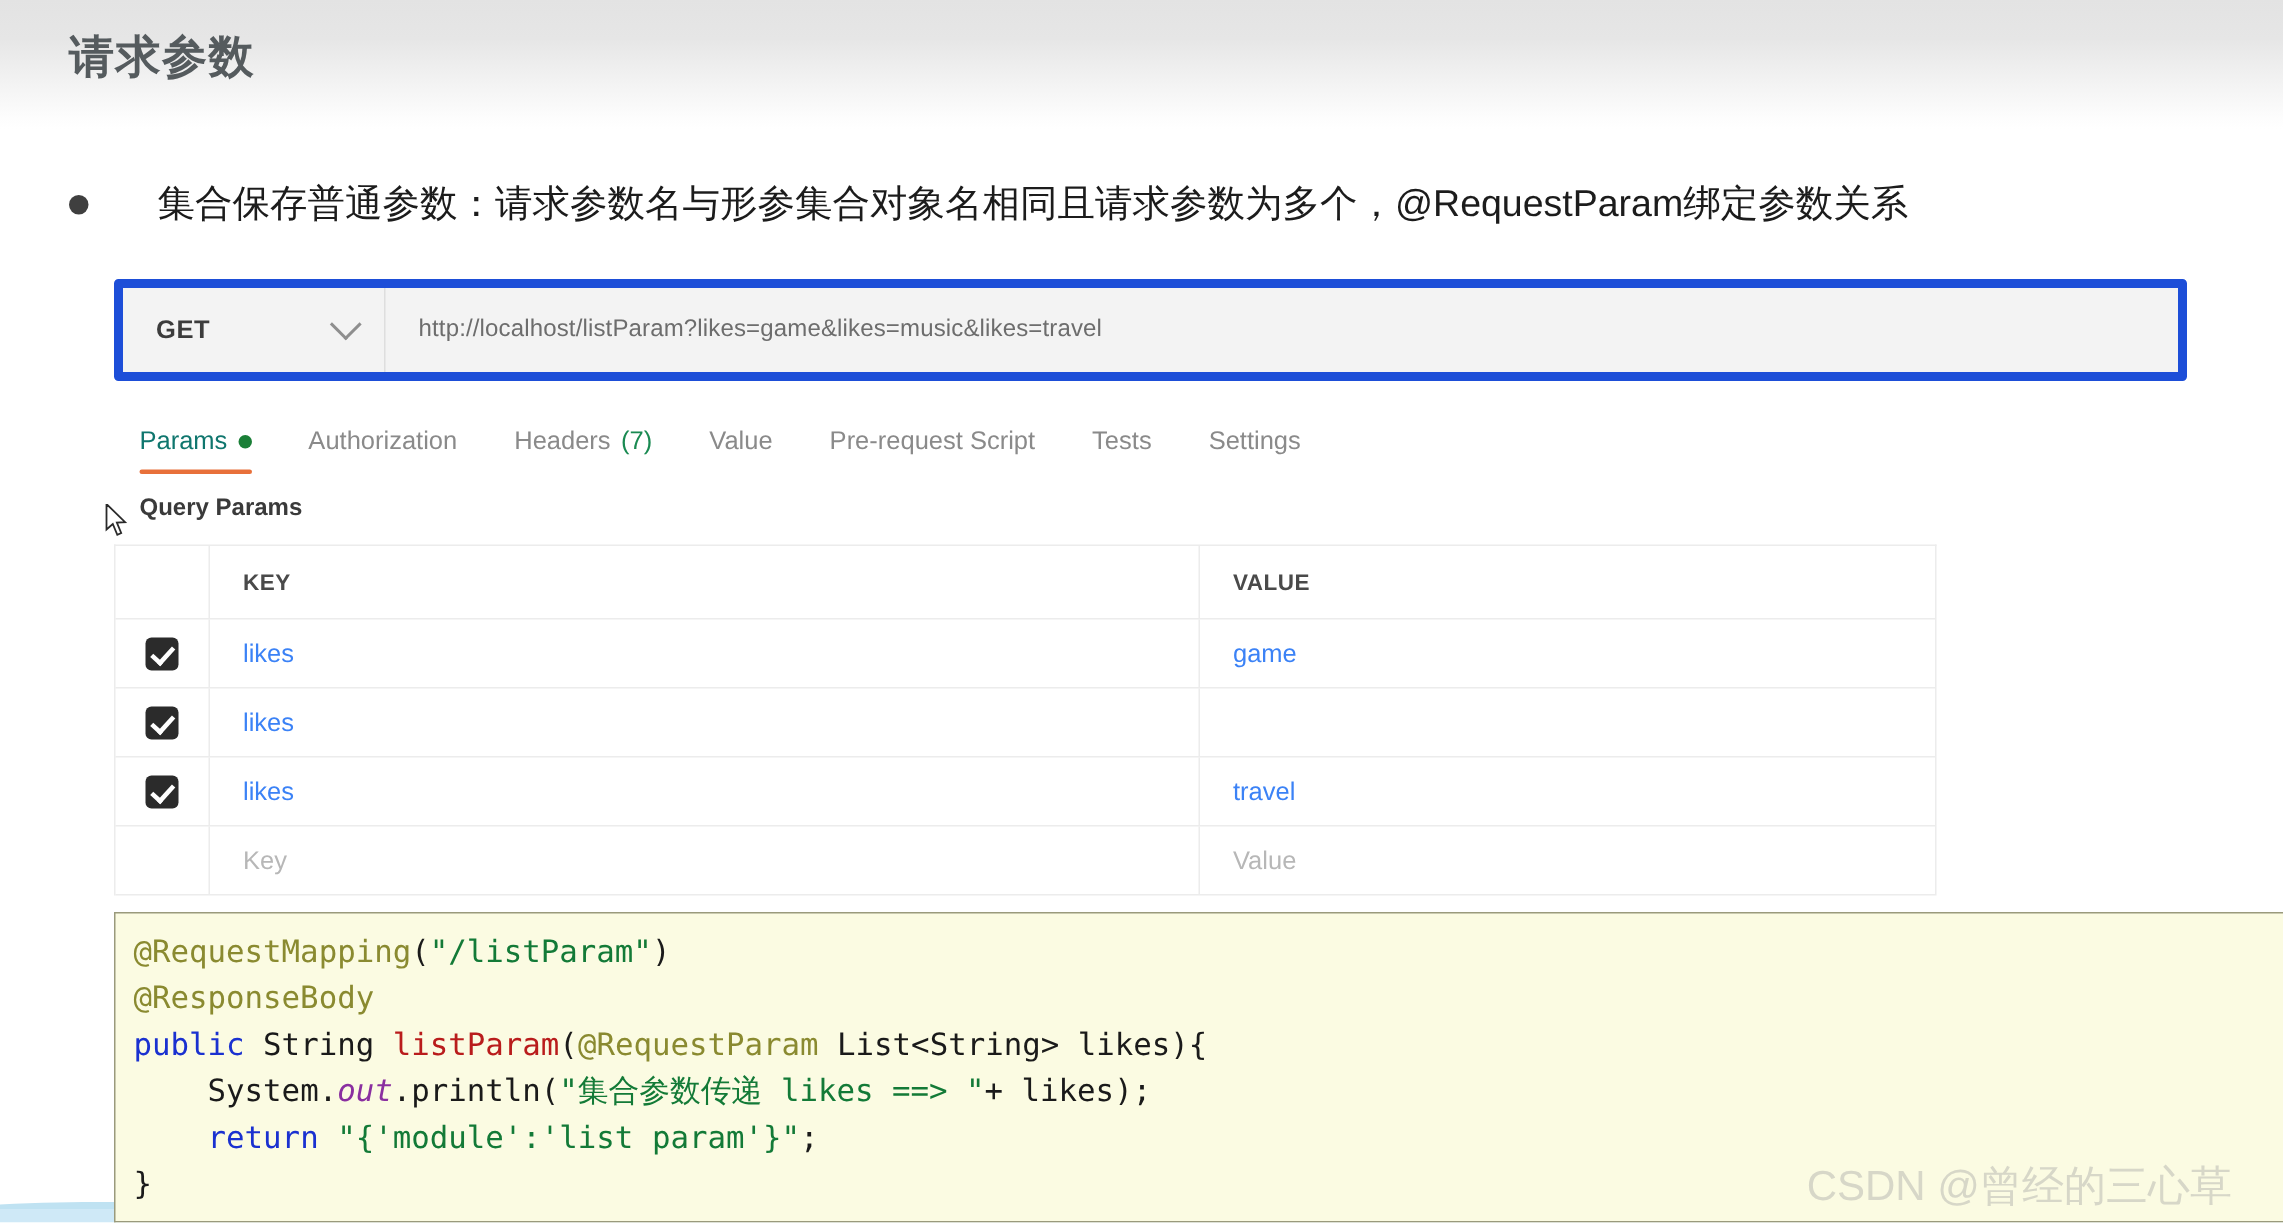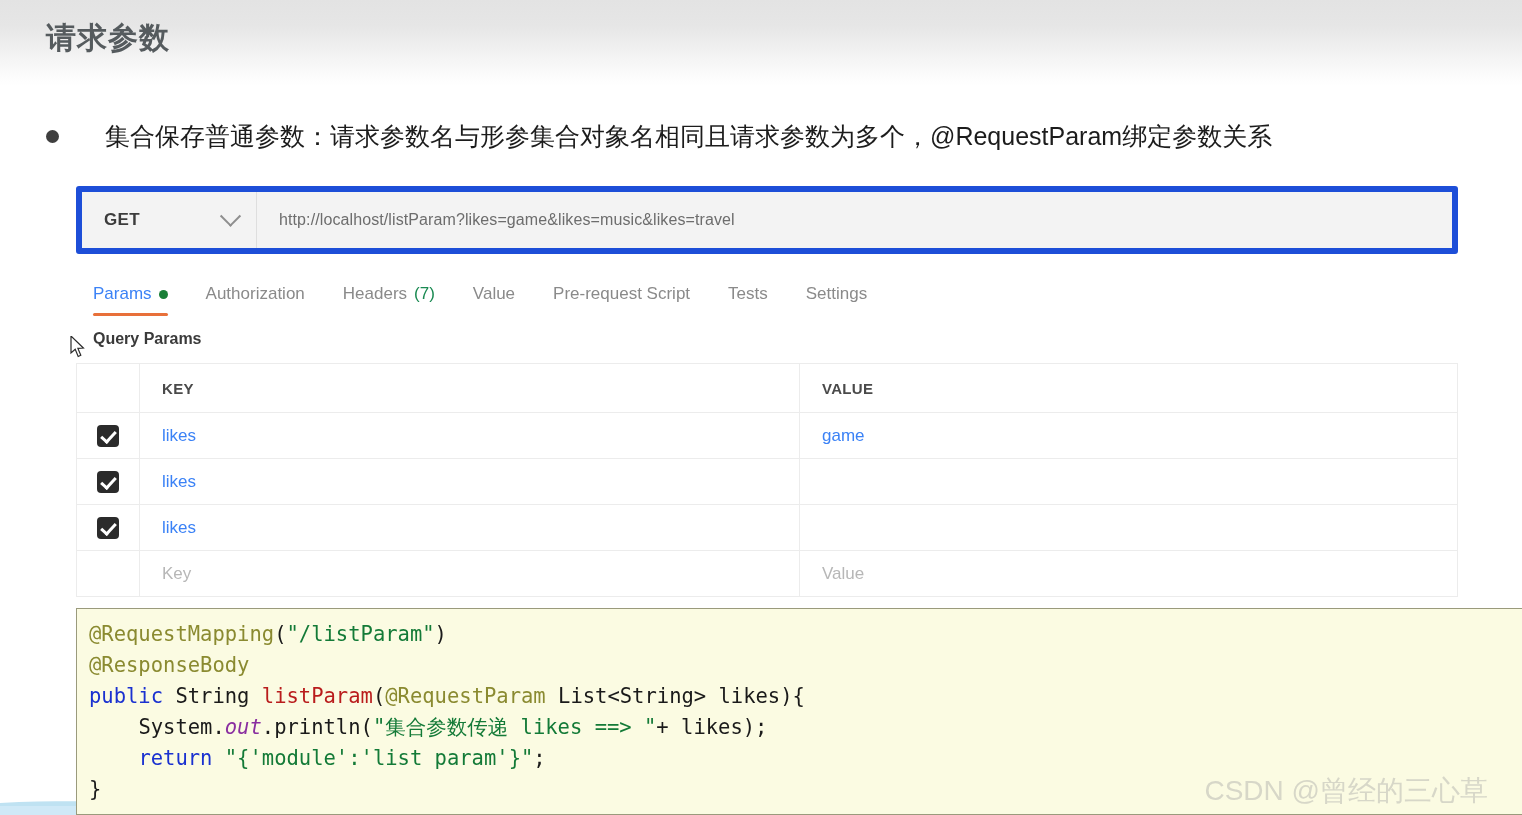--- a/index.html
+++ b/index.html
@@ -118,21 +118,21 @@
   .tab {
     position: relative;
     font-size: 17px;
     color: #8a8a8a;
     padding-bottom: 12px;
     white-space: nowrap;
     display: flex;
     align-items: center;
     gap: 7px;
   }
-  .tab.active { color: #3b82f6; }
+  .tab.active { color: #0f766e; }
   .tab.active::after {
     content: "";
     position: absolute;
     left: 0; right: 0; bottom: 0;
     height: 3px;
     background: #e8703a;
     border-radius: 2px;
   }
   .green-dot {
     width: 9px; height: 9px;
@@ -146,21 +146,21 @@
     margin-top: 14px;
     padding-left: 17px;
     font-size: 16px;
     font-weight: bold;
     color: #3a3a3a;
   }
 
   
   .ptable {
     margin-top: 15px;
-    width: 1382px;
+    width: 1215px;
     border: 1px solid #ececec;
     border-bottom: none;
     box-sizing: border-box;
   }
   .prow {
     display: flex;
     border-bottom: 1px solid #ececec;
     min-height: 45px;
     align-items: center;
   }
@@ -360,20 +360,23 @@
         </div>
     </div>
 
     <div class="prow">
       <div class="cell-check">
           <span class="chk"></span>
         </div>
       <div class="cell-key">
           <span class="cellval">likes</span>
         </div>
+      <div class="cell-val">
+          <span class="cellval">travel</span>
+        </div>
     </div>
 
     <div class="prow">
       <div class="cell-check"></div>
       <div class="cell-key">
           <span class="cellval ph">Key</span>
         </div>
       <div class="cell-val">
           <span class="cellval ph">Value</span>
         </div>

